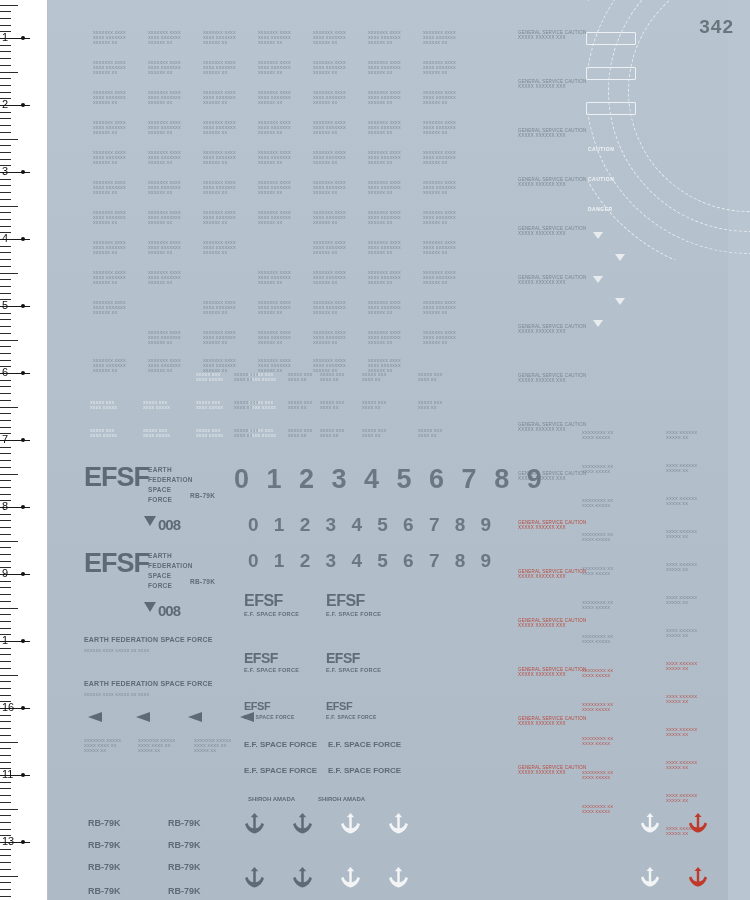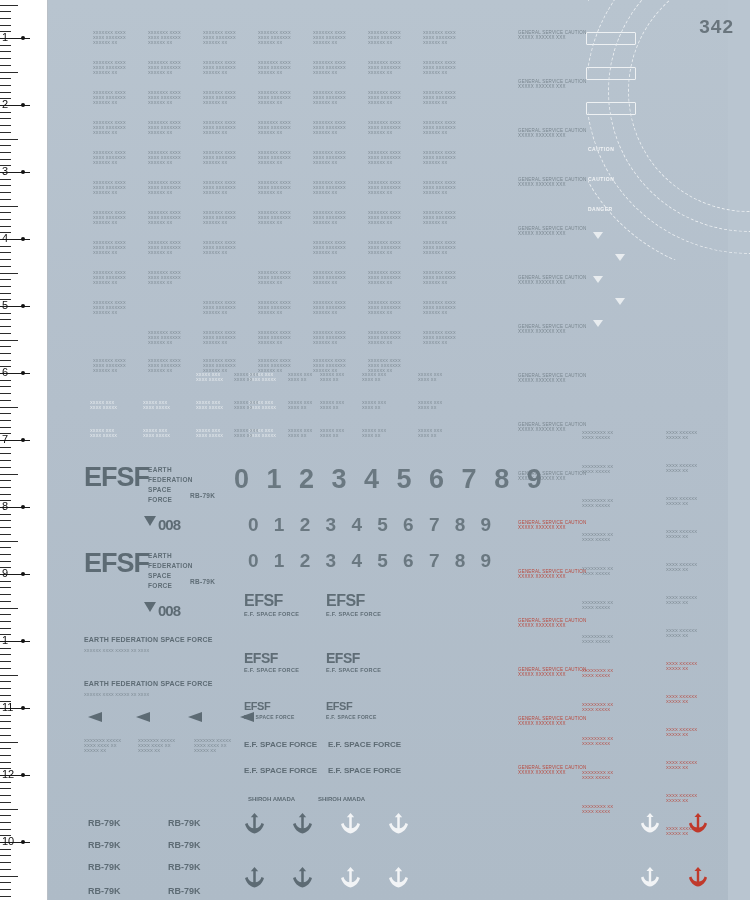--- a/index.html
+++ b/index.html
@@ -201,25 +201,25 @@
       <div class="num" style="top: 373px;">6</div>
       <div class="numdot" style="top: 373px;"></div>
       <div class="num" style="top: 440px;">7</div>
       <div class="numdot" style="top: 440px;"></div>
       <div class="num" style="top: 507px;">8</div>
       <div class="numdot" style="top: 507px;"></div>
       <div class="num" style="top: 574px;">9</div>
       <div class="numdot" style="top: 574px;"></div>
       <div class="num" style="top: 641px;">1</div>
       <div class="numdot" style="top: 641px;"></div>
-      <div class="num" style="top: 708px;">11</div>
+      <div class="num" style="top: 708px;">16</div>
       <div class="numdot" style="top: 708px;"></div>
-      <div class="num" style="top: 775px;">12</div>
+      <div class="num" style="top: 775px;">11</div>
       <div class="numdot" style="top: 775px;"></div>
-      <div class="num" style="top: 842px;">10</div>
+      <div class="num" style="top: 842px;">13</div>
       <div class="numdot" style="top: 842px;"></div>
     </div>
   <div id="rulerEdge"></div>
 
   <div id="sheet">
     <div id="sheetInner"></div>
     <div id="sheetRightEdge"></div>
 
     <div id="num601">342</div>
   <div class="stblk" style="left: 45px; top: 30px; white-space: pre;">XXXXXXX XXXX

